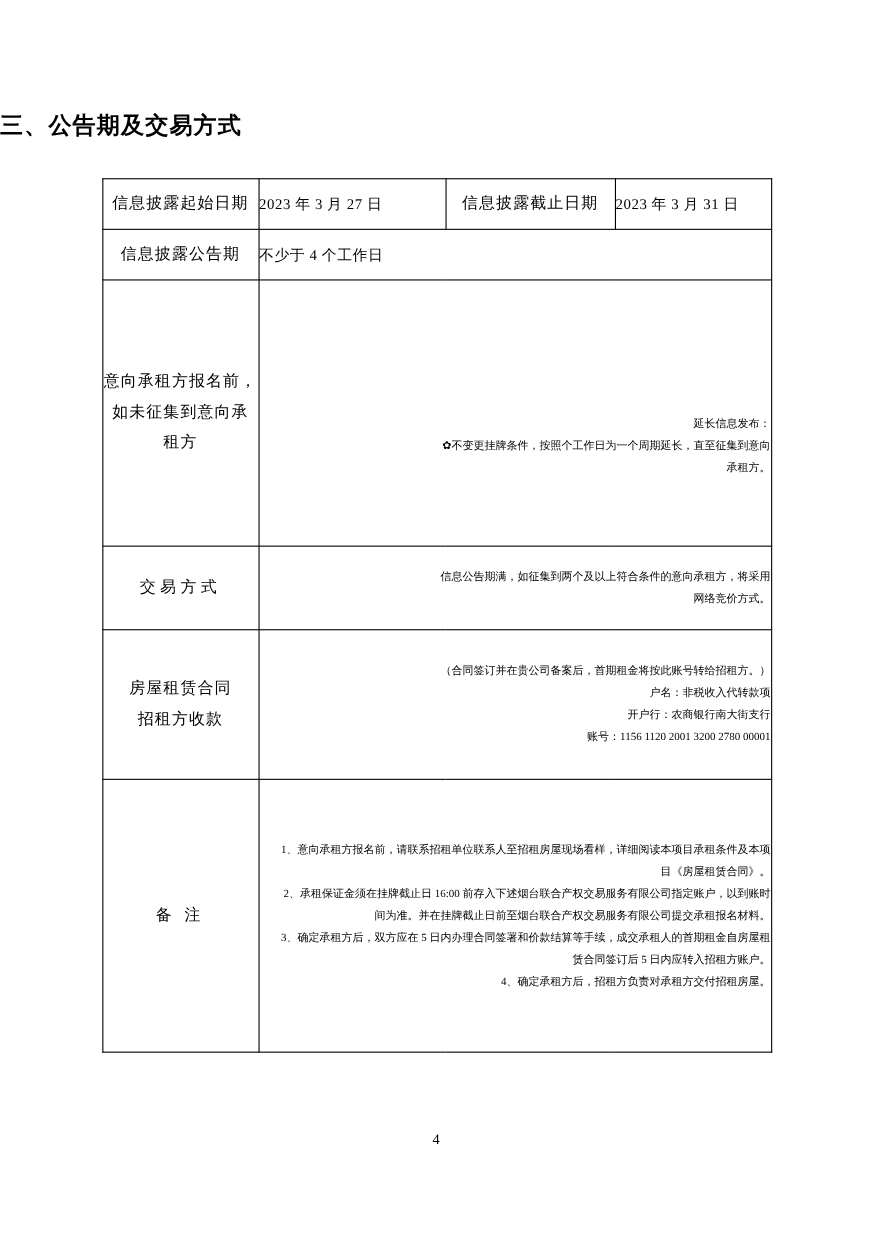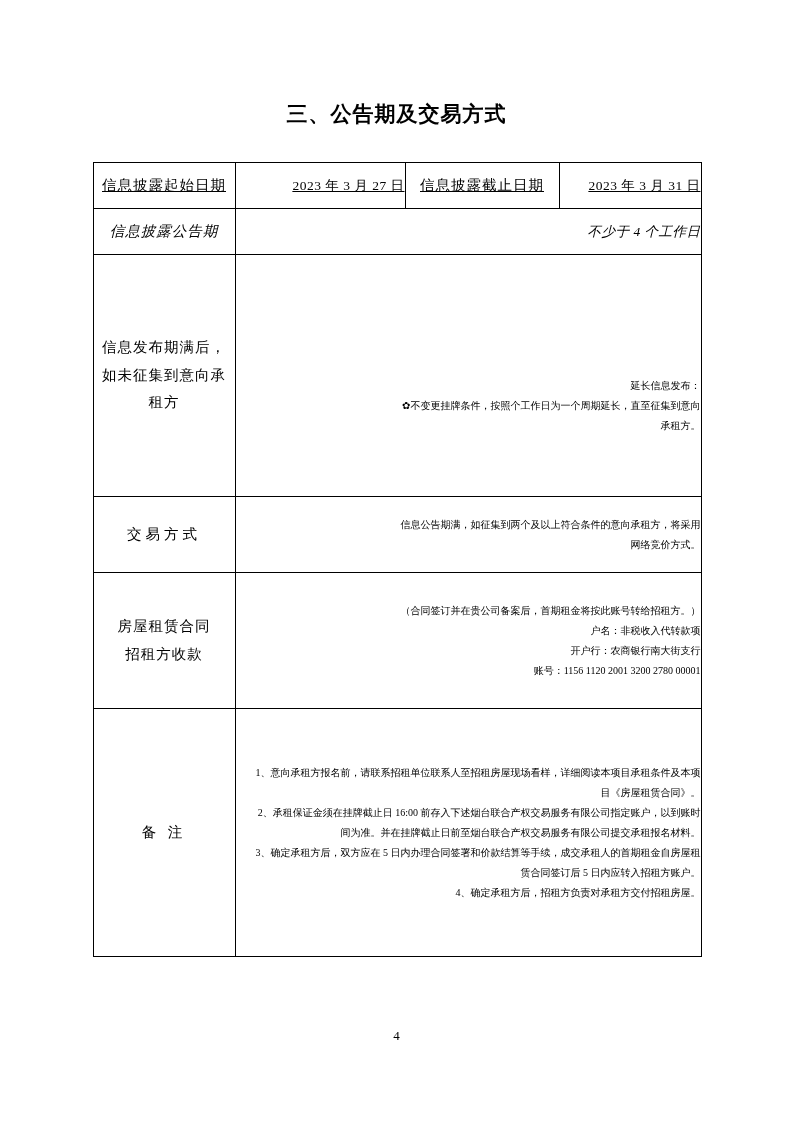--- a/index.html
+++ b/index.html
@@ -15,21 +15,21 @@
     position: relative;
   }
   .page {
     width: 793px;
     height: 1122px;
     box-sizing: border-box;
     padding: 0;
     position: relative;
   }
   .doc-title {
-    text-align: center;
+    text-align: left;
     font-size: 21px;
     font-weight: bold;
     letter-spacing: 1px;
     margin: 0;
     padding-top: 100px;
     font-family: "Liberation Serif", "DejaVu Serif", serif;
   }
   .table-wrap {
     margin: 34px auto 0 auto;
     width: 608px;
@@ -53,40 +53,40 @@
     padding: 6px 4px;
   }
   .lbl-sp {
     text-align: center;
     font-size: 14.5px;
     letter-spacing: 4px;
     line-height: 1.9;
     padding: 6px 4px;
   }
   .val-center {
-    text-align: right;
+    text-align: left;
     font-size: 13.5px;
     padding: 8px 6px;
     letter-spacing: 0.5px;
   }
   .val-body {
     text-align: right;
     font-size: 10px;
     line-height: 2.0;
     padding: 10px 14px 10px 16px;
   }
   .val-body p {
     margin: 0;
     text-indent: 0;
   }
   .val-body p.ind {
     text-indent: 2em;
   }
-  .row-h1 { height: 46px; text-decoration: underline; }
-  .row-h2 { height: 46px; font-style: italic; }
+  .row-h1 { height: 46px; }
+  .row-h2 { height: 46px; }
   .row-h3 { height: 242px; }
   .row-h4 { height: 76px; margin-top: 14px; }
   .row-h5 { height: 136px; }
   .row-h6 { height: 248px; }
   .cell-pad-top {
     vertical-align: top;
   }
   .page-number {
     position: absolute;
     left: 0;
@@ -123,21 +123,21 @@
           <td class="val-center nowrap-date">2023 年 3 月 31 日</td>
         </tr>
 
         <tr class="row-h2">
           <td class="lbl">信息披露公告期</td>
           <td class="val-center" colspan="3">不少于 4 个工作日</td>
         </tr>
 
         <tr class="row-h3">
           <td class="lbl">
-            <div>信息发布期满后，</div>
+            <div>意向承租方报名前，</div>
             <div>如未征集到意向承</div>
             <div>租方</div>
           </td>
           <td class="val-body cell-pad-top" colspan="3">
             <div style="height:60px"></div>
             <p>延长信息发布：</p>
             <p>✿不变更挂牌条件，按照个工作日为一个周期延长，直至征集到意向</p>
             <p>承租方。</p>
           </td>
         </tr>

